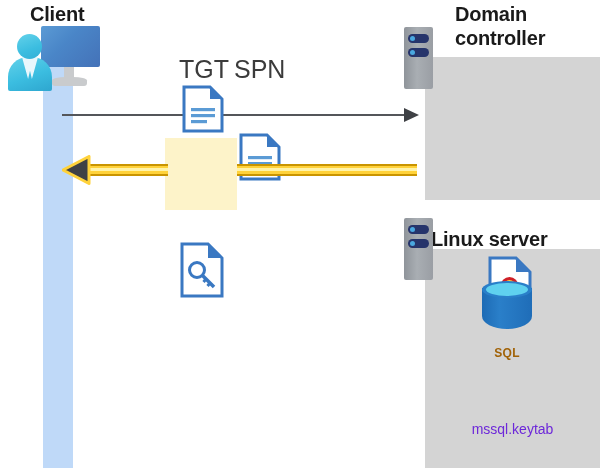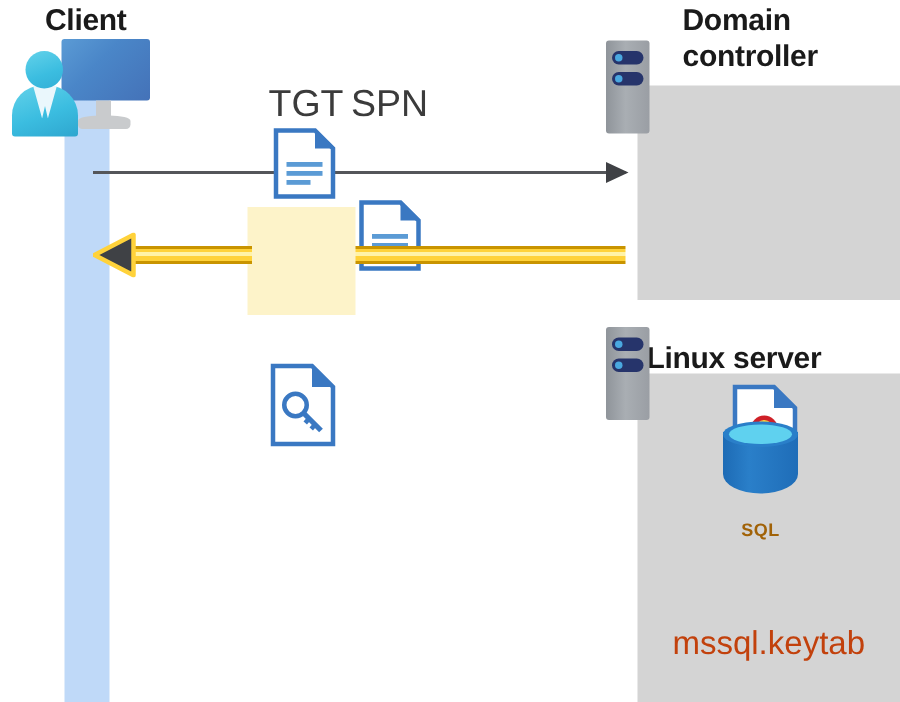--- a/index.html
+++ b/index.html
@@ -22,22 +22,22 @@
   
   .heading {
     font-weight: bold;
     color: #1a1a1a;
     font-size: 20px;
     line-height: 24px;
     letter-spacing: -0.2px;
     white-space: pre-line;
   }
   .caption {
-    font-size: 22px;
-    color: #c2410c;
+    font-size: 14px;
+    color: #6d28d9;
     line-height: 22px;
   }
   .small-label {
     font-size: 25px;
     color: #3b3b3b;
     line-height: 22px;
   }
 
   
   #lifeline {

